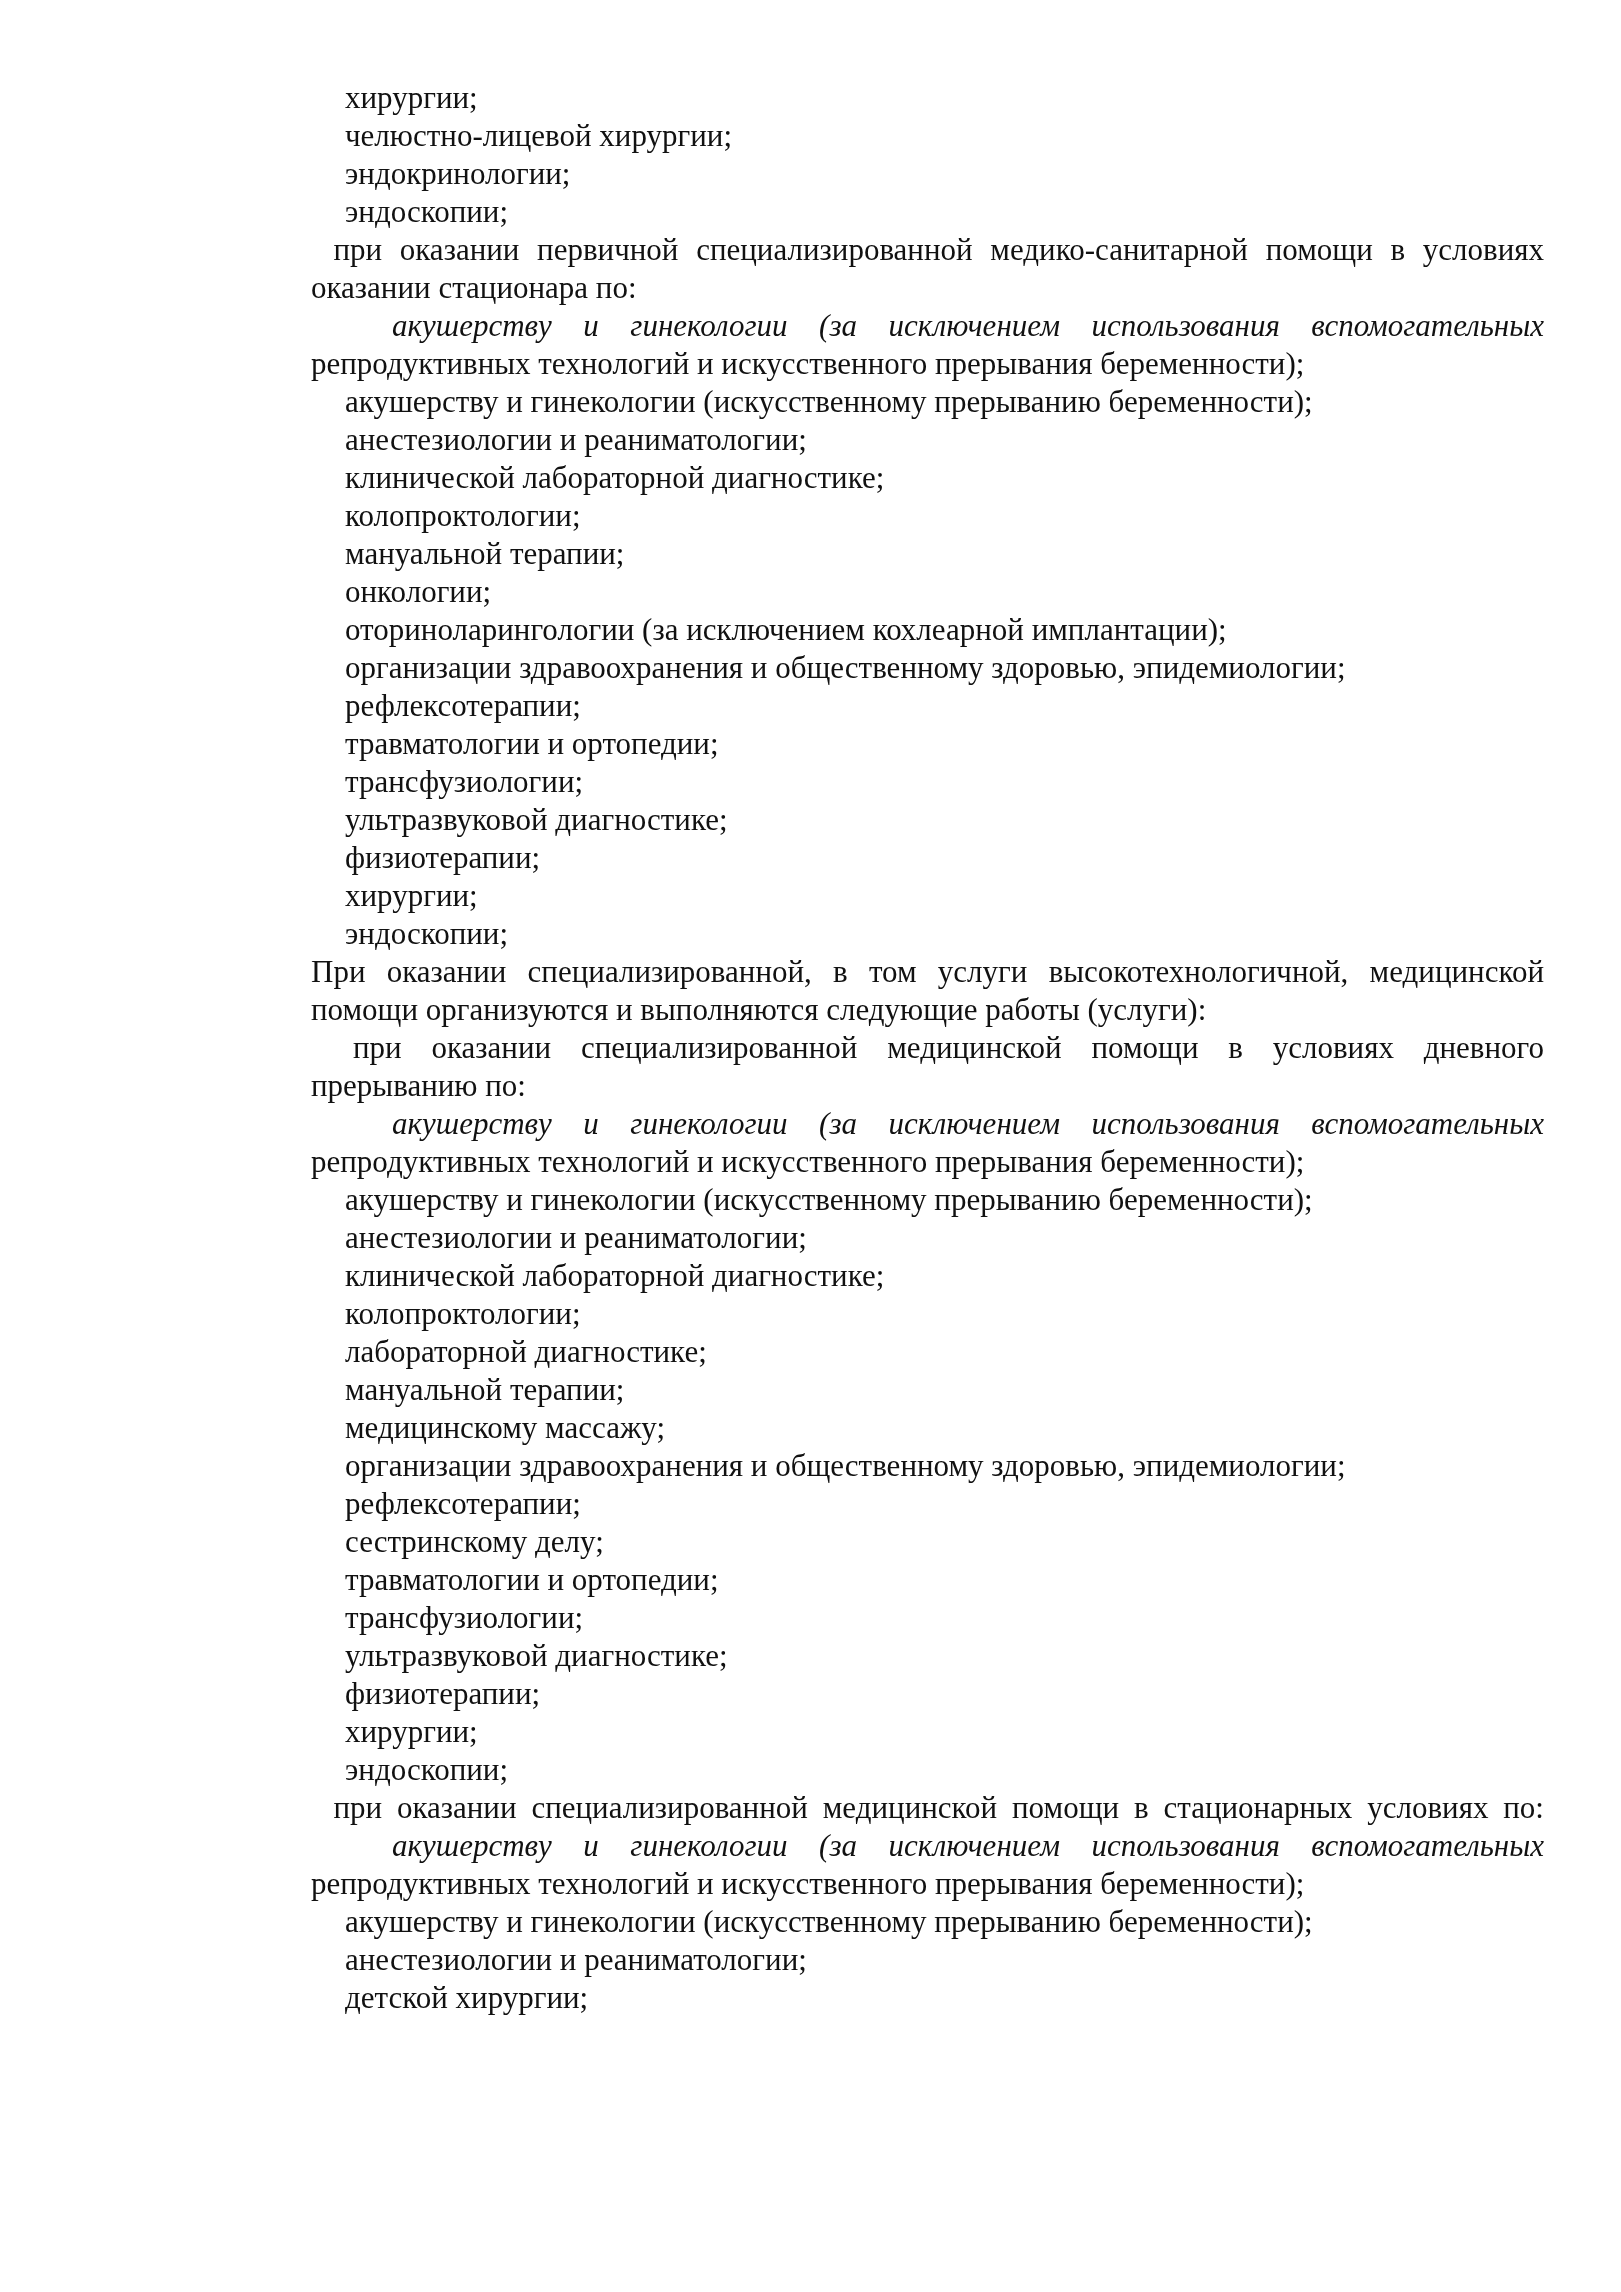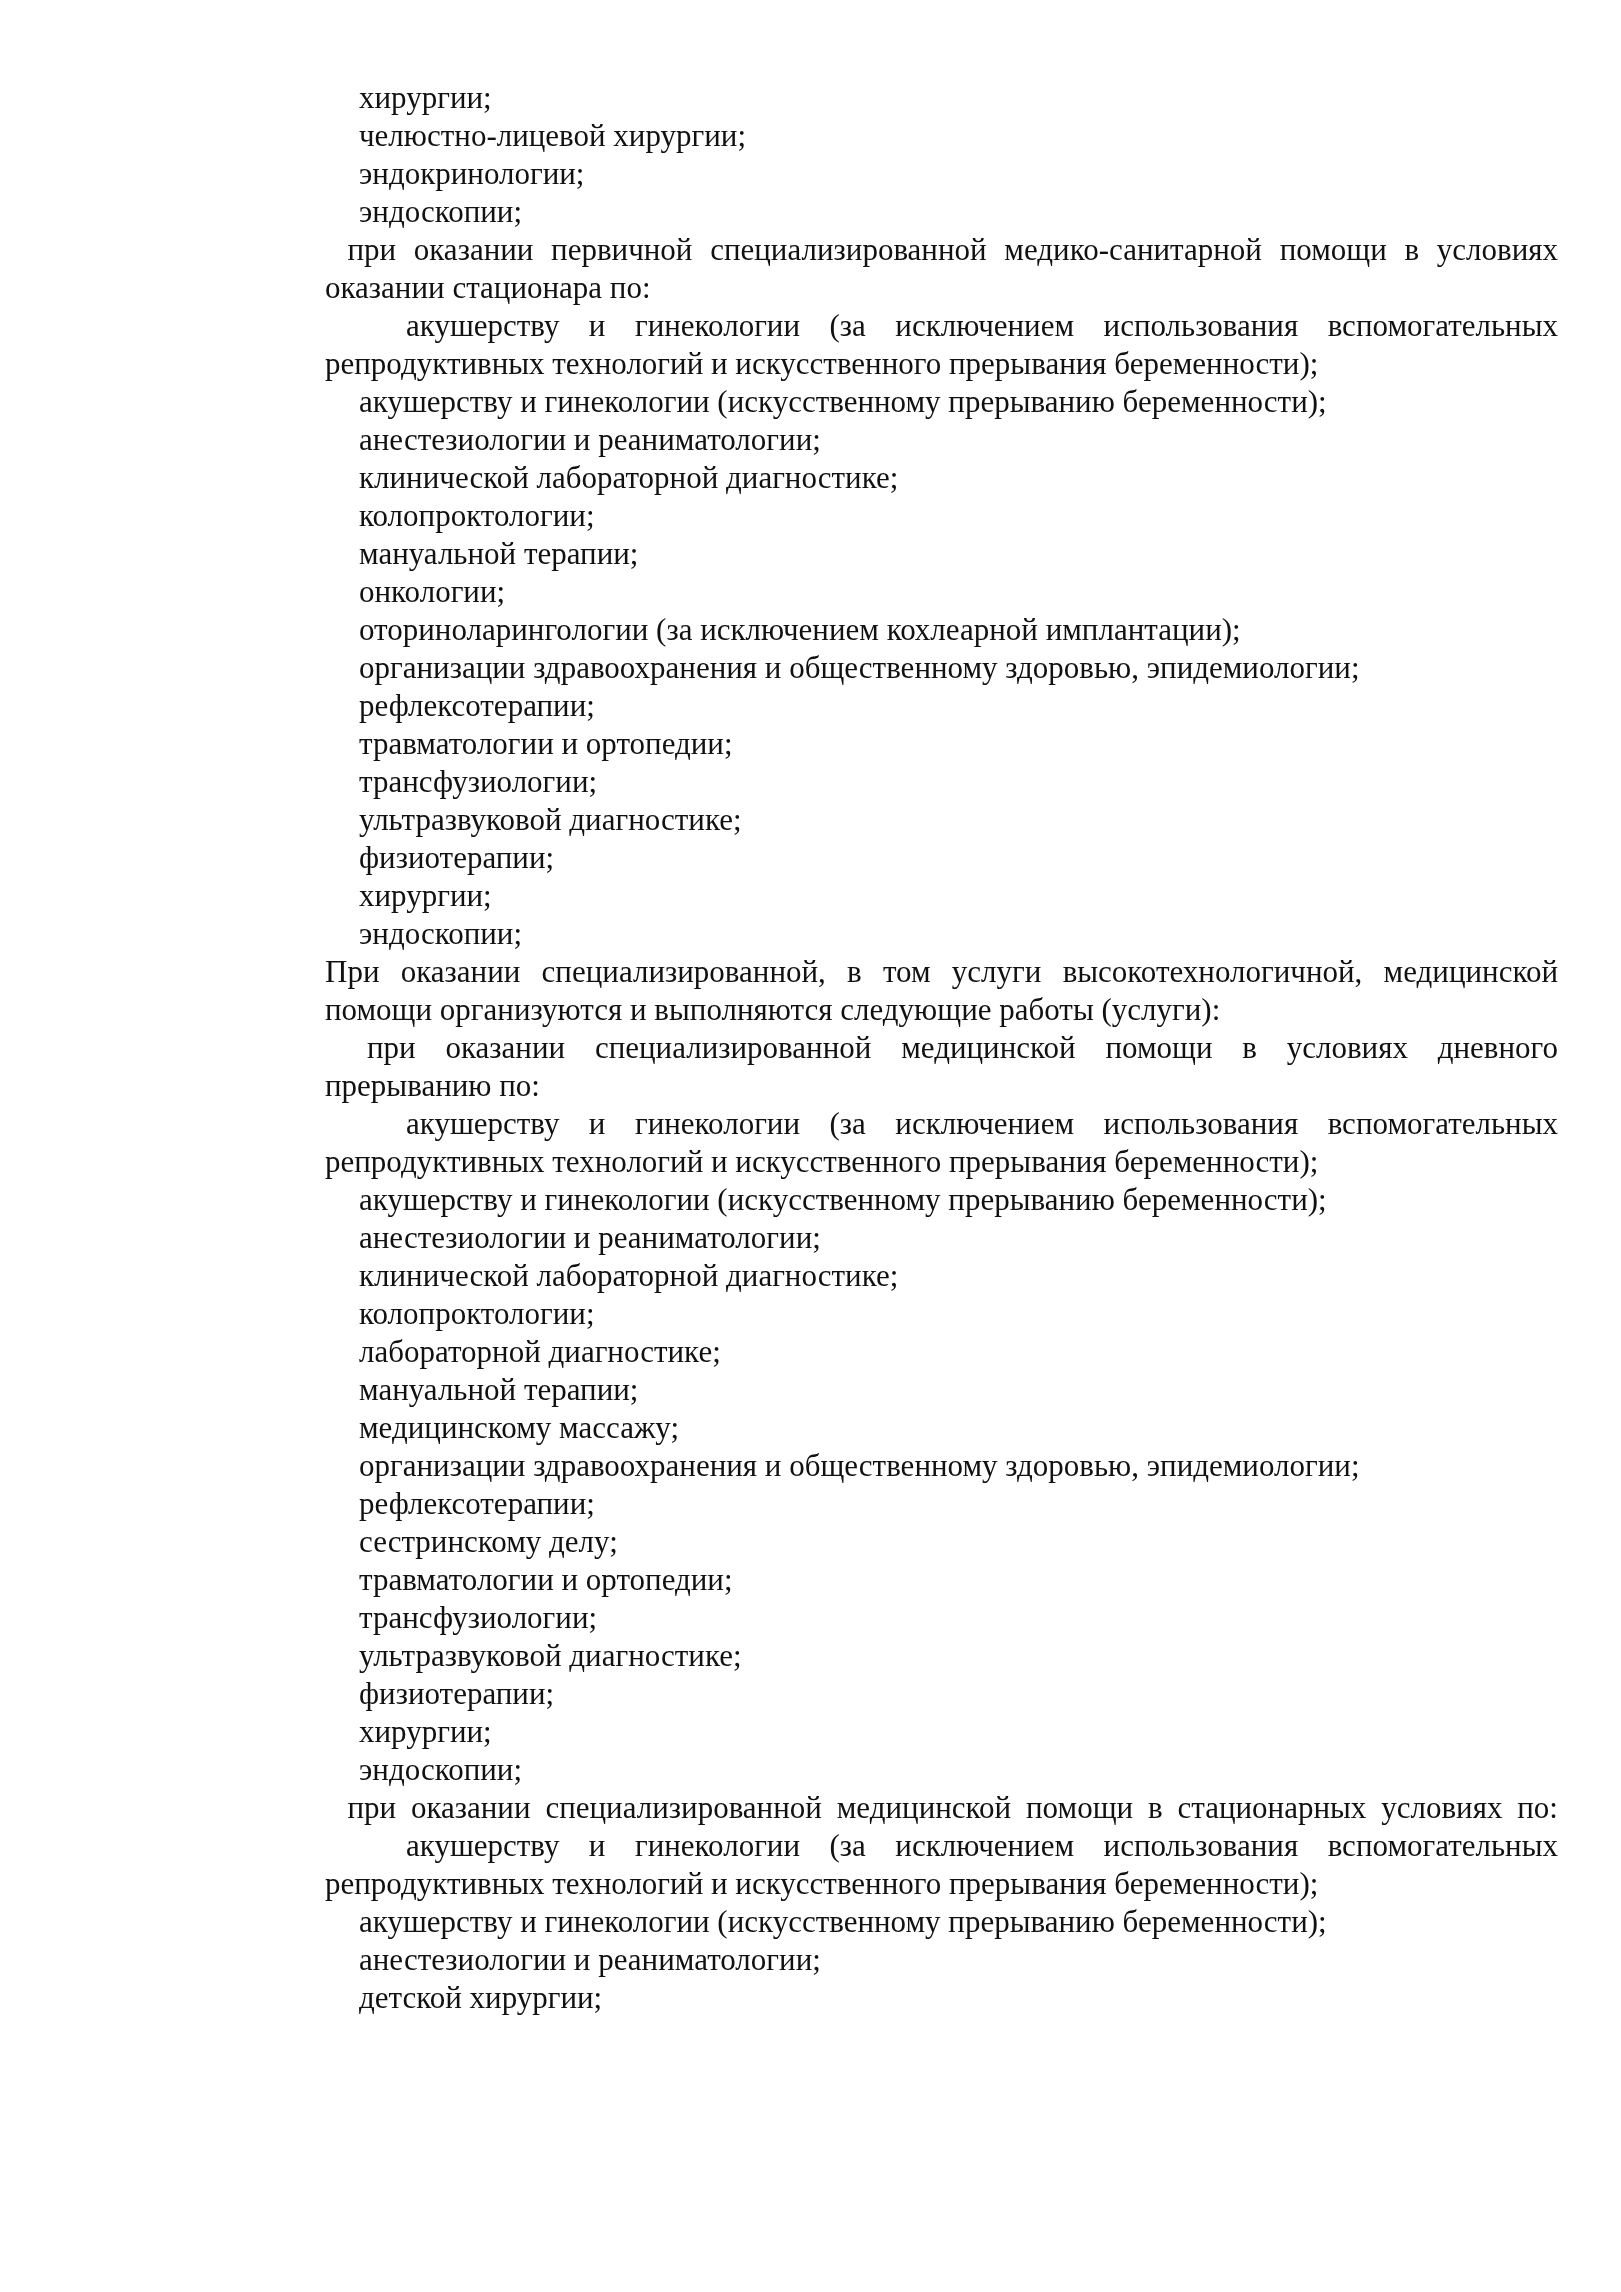--- a/index.html
+++ b/index.html
@@ -1,27 +1,27 @@
 <!DOCTYPE html>
 <html style="font-size:14.3px"><head>
 <meta charset="utf-8">
 <style>
   html, body { margin: 0; padding: 0; background: #ffffff; }
   body { width: 1622px; height: 2293px; position: relative; overflow: hidden; }
   .page {
-    position: absolute; left: 325px; top: 79px; width: 1233px;
+    position: absolute; left: 311px; top: 79px; width: 1233px;
     font-family: "Liberation Serif", "DejaVu Serif", serif;
     font-size: 31px; line-height: 38px; color: #111111;
   }
   .line { display: block; white-space: nowrap; height: 38px; }
   .line.just { white-space: normal; text-align: justify; text-align-last: justify; }
   .ind-item { padding-left: 34px; }
   .ind-sub  { padding-left: 22.4px; }
   .ind-sub2 { padding-left: 42px; }
-  .ind-para { padding-left: 81px; }
+  .ind-para { padding-left: 81px; font-style: italic; }
   .ind-none { padding-left: 0; }
 </style>
 </head>
 <body>
 
 <div class="page" id="page">
     <div class="line ind-item">хирургии;</div>
     <div class="line ind-item">челюстно-лицевой хирургии;</div>
     <div class="line ind-item">эндокринологии;</div>
     <div class="line ind-item">эндоскопии;</div>

